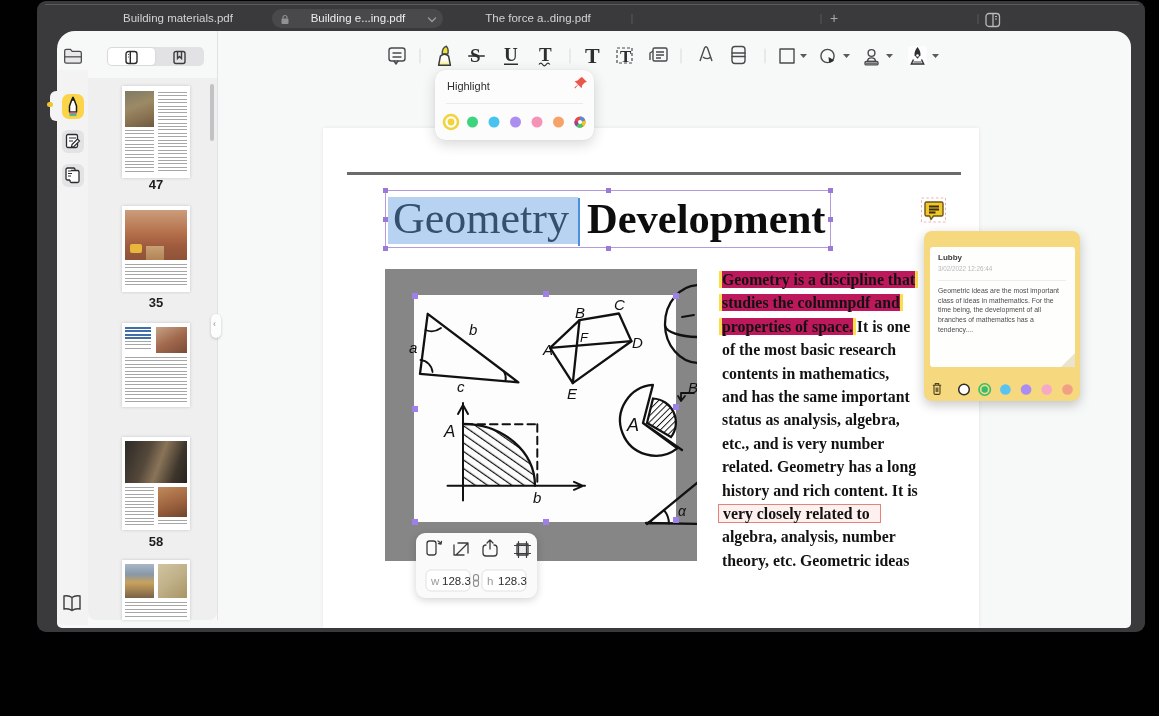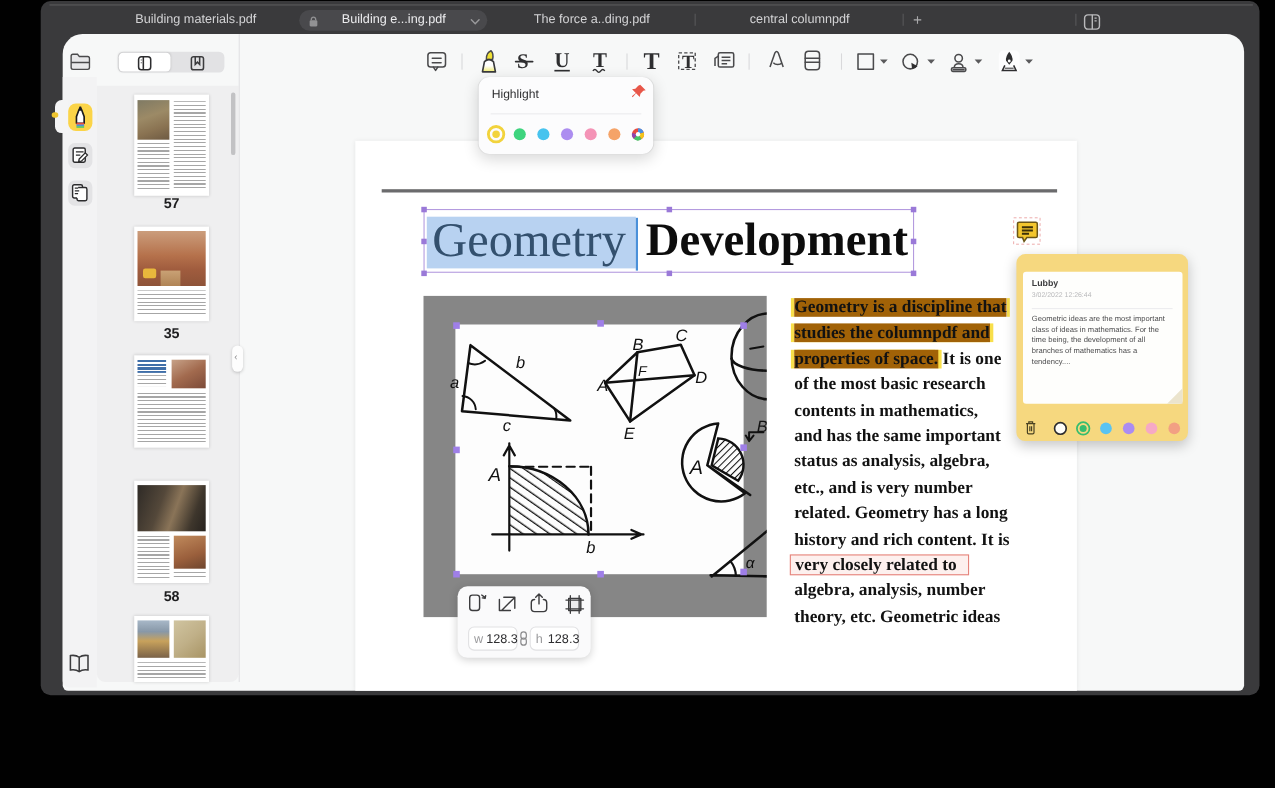--- a/index.html
+++ b/index.html
@@ -12,58 +12,57 @@
 #panel{left:57px;top:31px;width:1074px;height:597px;background:#f7f8f8;border-radius:18px 16px 5px 5px;}
 #sidebar{left:88px;top:78px;width:129px;height:542px;background:#efeff0;border-radius:0 0 8px 8px;}
 #sidesep{left:217px;top:31px;width:1px;height:589px;background:#e2e2e4;}
 #page{left:323px;top:128px;width:656px;height:500px;background:#ffffff;box-shadow:0 0 4px rgba(0,0,0,0.08);}
 .thumb{position:absolute;left:122px;width:68px;background:#fff;box-shadow:0 0 3px rgba(0,0,0,0.18);}
 .tlabel{position:absolute;left:122px;width:68px;text-align:center;font-size:13px;font-weight:bold;color:#1d1d1f;}
 .tl{position:absolute;background:repeating-linear-gradient(#a6a6a6 0px,#a6a6a6 1px,#fff 1px,#fff 3.4px);}
 .hdl{position:absolute;width:5px;height:5px;background:#9a79d8;}
 .ihdl{position:absolute;width:6px;height:6px;background:#9f7fe8;}
 .pl{position:absolute;left:722px;white-space:nowrap;font-family:"Liberation Serif",serif;font-weight:bold;font-size:15.8px;line-height:23.4px;color:#121212;}
-.hl{background:#a16207;box-shadow:-3px 0 0 #f8df4b,3px 0 0 #f8df4b;}
+.hl{background:#be185d;box-shadow:-3px 0 0 #f8df4b,3px 0 0 #f8df4b;}
 #redbox{border:1.5px solid #e5837b;background:#fdf0ee;padding:0 10px 0 4px;margin-left:-4px;box-shadow:none;}
 </style>
 </head>
 <body>
 <div id="stage">
   <div class="abs" id="win"></div>
   <div class="abs" style="left:45px;top:3.5px;width:1094px;height:1.2px;background:#5a5a5c;"></div>
   <div class="abs" id="tabbar">
     <div class="tab" style="left:51px;width:180px;">Building materials.pdf</div>
     <div class="abs" id="pill"></div>
     <svg class="abs" style="left:243px;top:8px;" width="10" height="11" viewBox="0 0 10 11">
         <rect x="1.5" y="4.5" width="7" height="5.5" rx="1" fill="#929294"></rect>
         <path d="M3,4.5 v-1 a2,2 0 0 1 4,0 v1" fill="none" stroke="#929294" stroke-width="1.2"></path>
       </svg>
     <svg class="abs" style="left:390px;top:10px;" width="10" height="8" viewBox="0 0 10 8">
         <path d="M1.5,2 l3.5,3.5 l3.5,-3.5" fill="none" stroke="#9a9a9c" stroke-width="1.3" stroke-linecap="round"></path>
       </svg>
     <div class="tab" style="left:231px;width:180px;color:#ececee;">Building e...ing.pdf</div>
     <div class="tab" style="left:411px;width:180px;">The force a..ding.pdf</div>
     <div class="tab" style="left:590px;width:10px;color:#59595b;">|</div>
-    <div class="tab" style="left:600px;width:180px;">central columnpdf</div>
     <div class="tab" style="left:779px;width:10px;color:#59595b;">|</div>
     <div class="tab" style="left:790px;width:14px;color:#a9a9ab;font-size:14px;">+</div>
     <div class="tab" style="left:936px;width:10px;color:#59595b;">|</div>
   </div>
   <div class="abs" id="panel"></div>
   <div class="abs" style="left:57px;top:70px;width:31px;height:555px;background:#f3f3f4;border-bottom-left-radius:6px;"></div>
   <div class="abs" id="sidebar"></div>
   <div class="abs" id="sidesep"></div>
   <div class="abs" id="page"></div>
 
   <div class="thumb" style="top:86px;height:92px;">
     <div class="abs" style="left:3px;top:5px;width:29px;height:36px;background:linear-gradient(160deg,#7f7a64 0%,#9c8a66 40%,#8a7352 70%,#6e5a42 100%);"></div>
     <div class="tl" style="left:3px;top:44px;width:29px;height:42px;"></div>
     <div class="tl" style="left:36px;top:6px;width:29px;height:80px;"></div>
   </div>
-  <div class="tlabel" style="top:177px;">57</div>
+  <div class="tlabel" style="top:177px;">47</div>
   <div class="thumb" style="top:206px;height:86px;">
     <div class="abs" style="left:3px;top:4px;width:62px;height:50px;background:linear-gradient(180deg,#cb9d7c 0%,#b5714b 45%,#a05c3e 70%,#8e5338 100%);"></div>
     <div class="abs" style="left:8px;top:38px;width:12px;height:9px;background:#e8b83c;border-radius:2px;"></div>
     <div class="abs" style="left:24px;top:40px;width:18px;height:14px;background:linear-gradient(#c9a175,#b08455);"></div>
     <div class="tl" style="left:3px;top:58px;width:62px;height:22px;"></div>
   </div>
   <div class="tlabel" style="top:295px;">35</div>
   <div class="thumb" style="top:323px;height:84px;">
     <div class="abs" style="left:3px;top:4px;width:26px;height:12px;background:repeating-linear-gradient(#3f6ea8 0,#3f6ea8 2px,#fff 2px,#fff 3.5px);"></div>
     <div class="tl" style="left:3px;top:18px;width:26px;height:10px;"></div>

